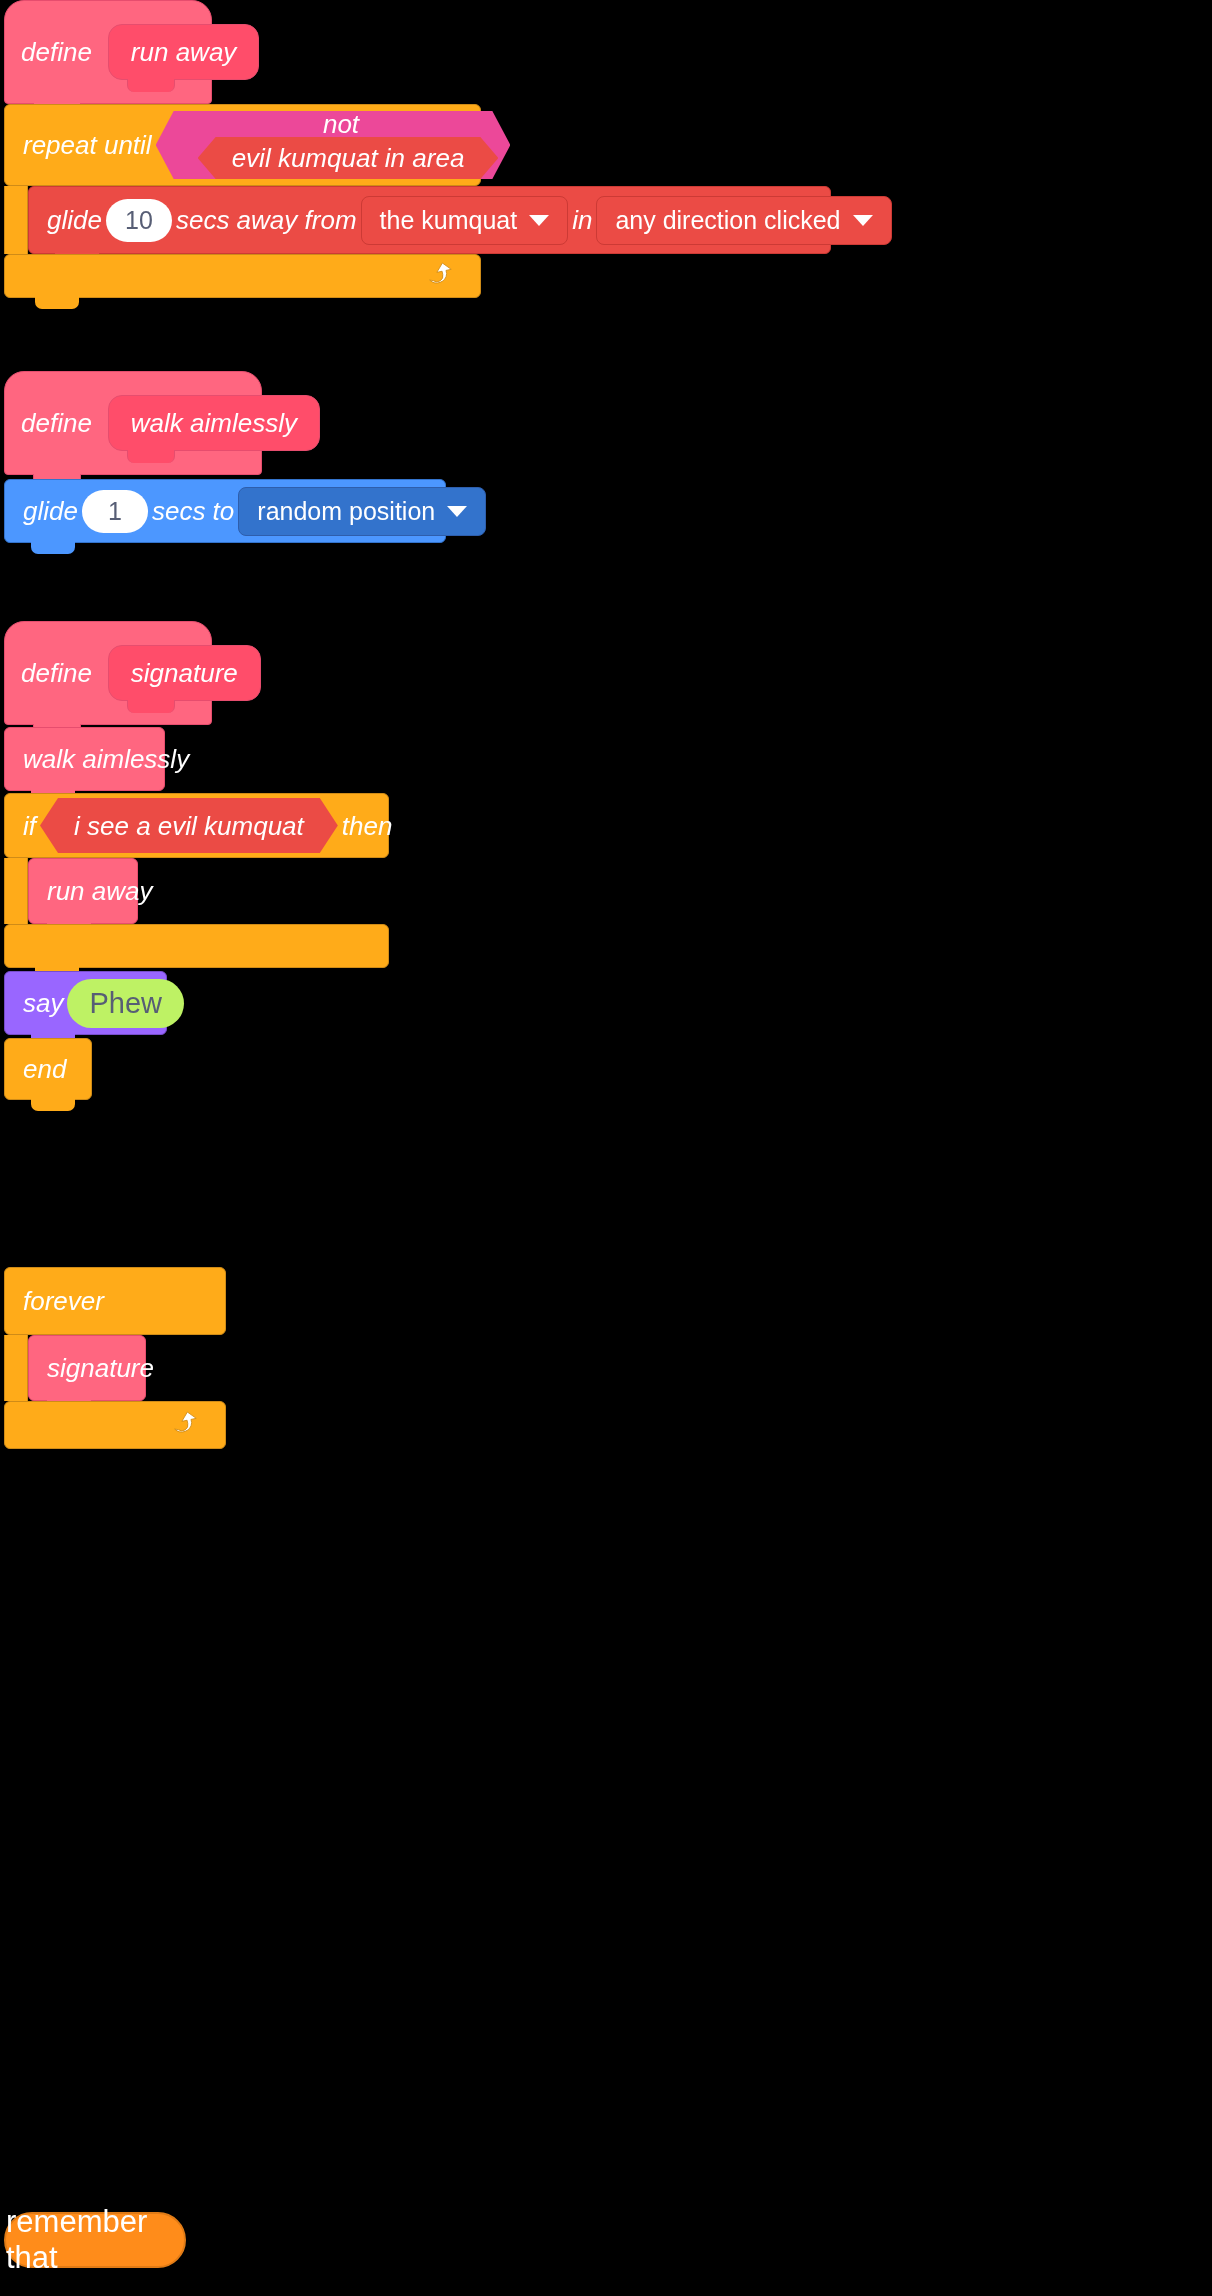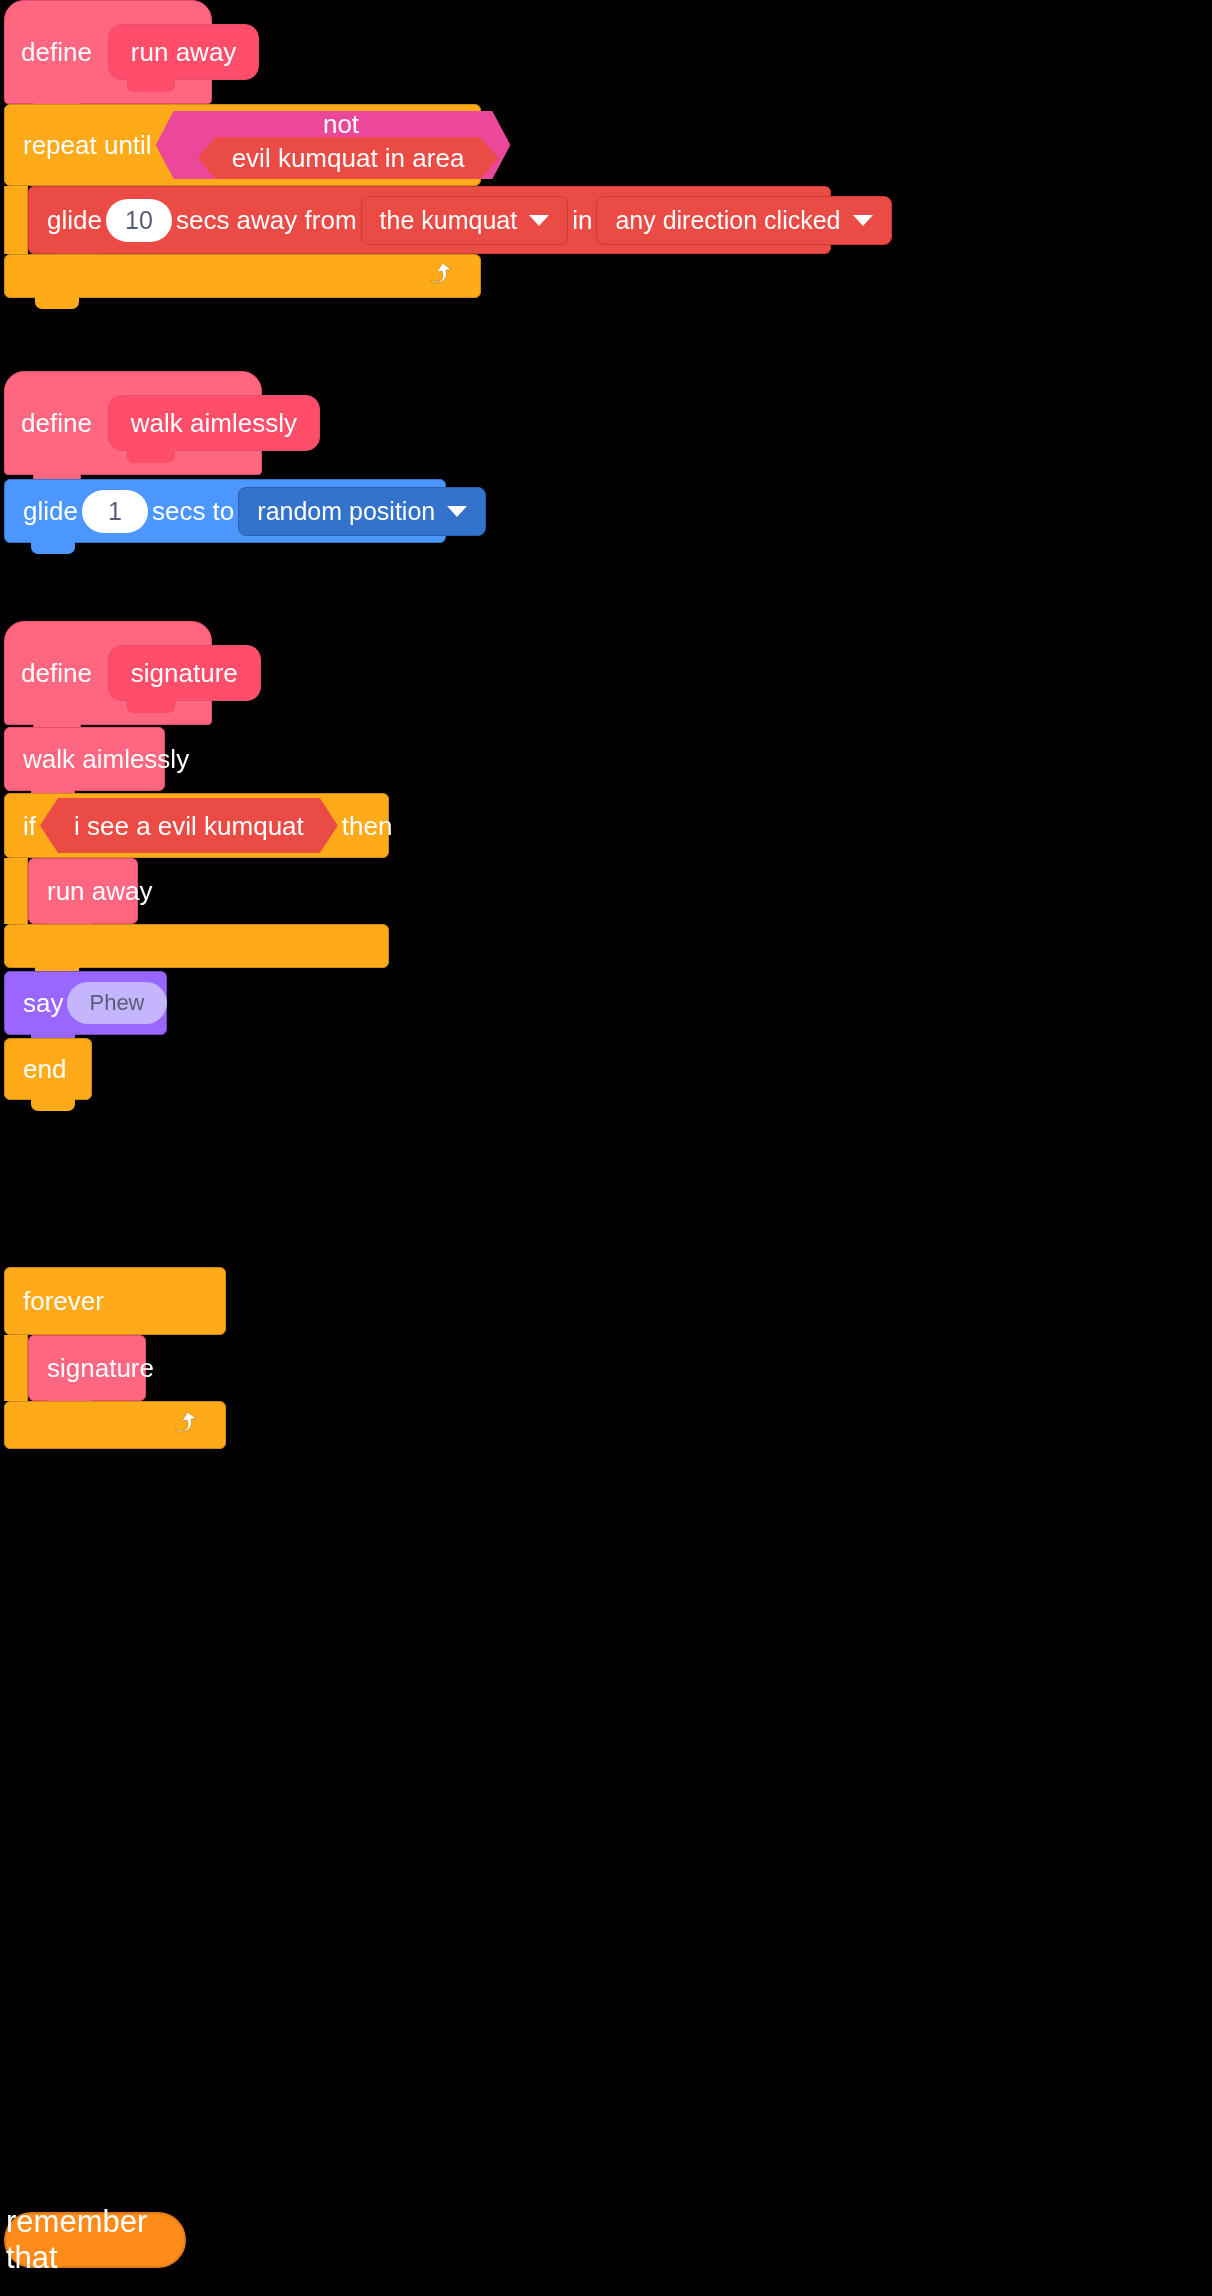--- a/index.html
+++ b/index.html
@@ -4,21 +4,21 @@
 <style>
   html,body{margin:0;padding:0;background:#000;}
   body{
     width:1212px;height:2296px;position:relative;overflow:hidden;
     font-family:"Liberation Sans", sans-serif;
     -webkit-font-smoothing:antialiased;
   }
   .canvas{position:absolute;inset:0;}
 
   
-  .lbl{color:#fff;font-size:26px;line-height:1;white-space:nowrap;}
+  .lbl{color:#fff;font-size:26px;line-height:1;white-space:nowrap;font-style:italic;}
 
   
   .define{
     position:absolute;
     background:#FF6680;
     border:1px solid #E64D6E;
     border-radius:20px 20px 4px 4px;
     box-sizing:border-box;
   }
   .define .row{
@@ -76,23 +76,23 @@
     border-bottom-left-radius:7px;border-bottom-right-radius:7px;
   }
 
   
   .num{
     background:#fff;border-radius:999px;
     min-width:34px;padding:9px 16px;text-align:center;
     color:#575E75;font-size:25px;line-height:1;
   }
   .txt{
-    background:#c4b5fd;border-radius:999px;
+    background:#bef264;border-radius:999px;
     padding:10px 22px;text-align:center;
-    color:#575E75;font-size:22px;line-height:1;
+    color:#575E75;font-size:29px;line-height:1;
   }
   .dropdown{
     border-radius:8px;padding:11px 18px;
     display:flex;align-items:center;gap:12px;
     color:#fff;font-size:25px;line-height:1;white-space:nowrap;
   }
   .dropdown.red{background:#EB4B45;border:1px solid #CC3A35;}
   .dropdown.blue{background:#3373CC;border:1px solid #2E5EAC;}
   .caret{
     width:0;height:0;border-left:10px solid transparent;border-right:10px solid transparent;

